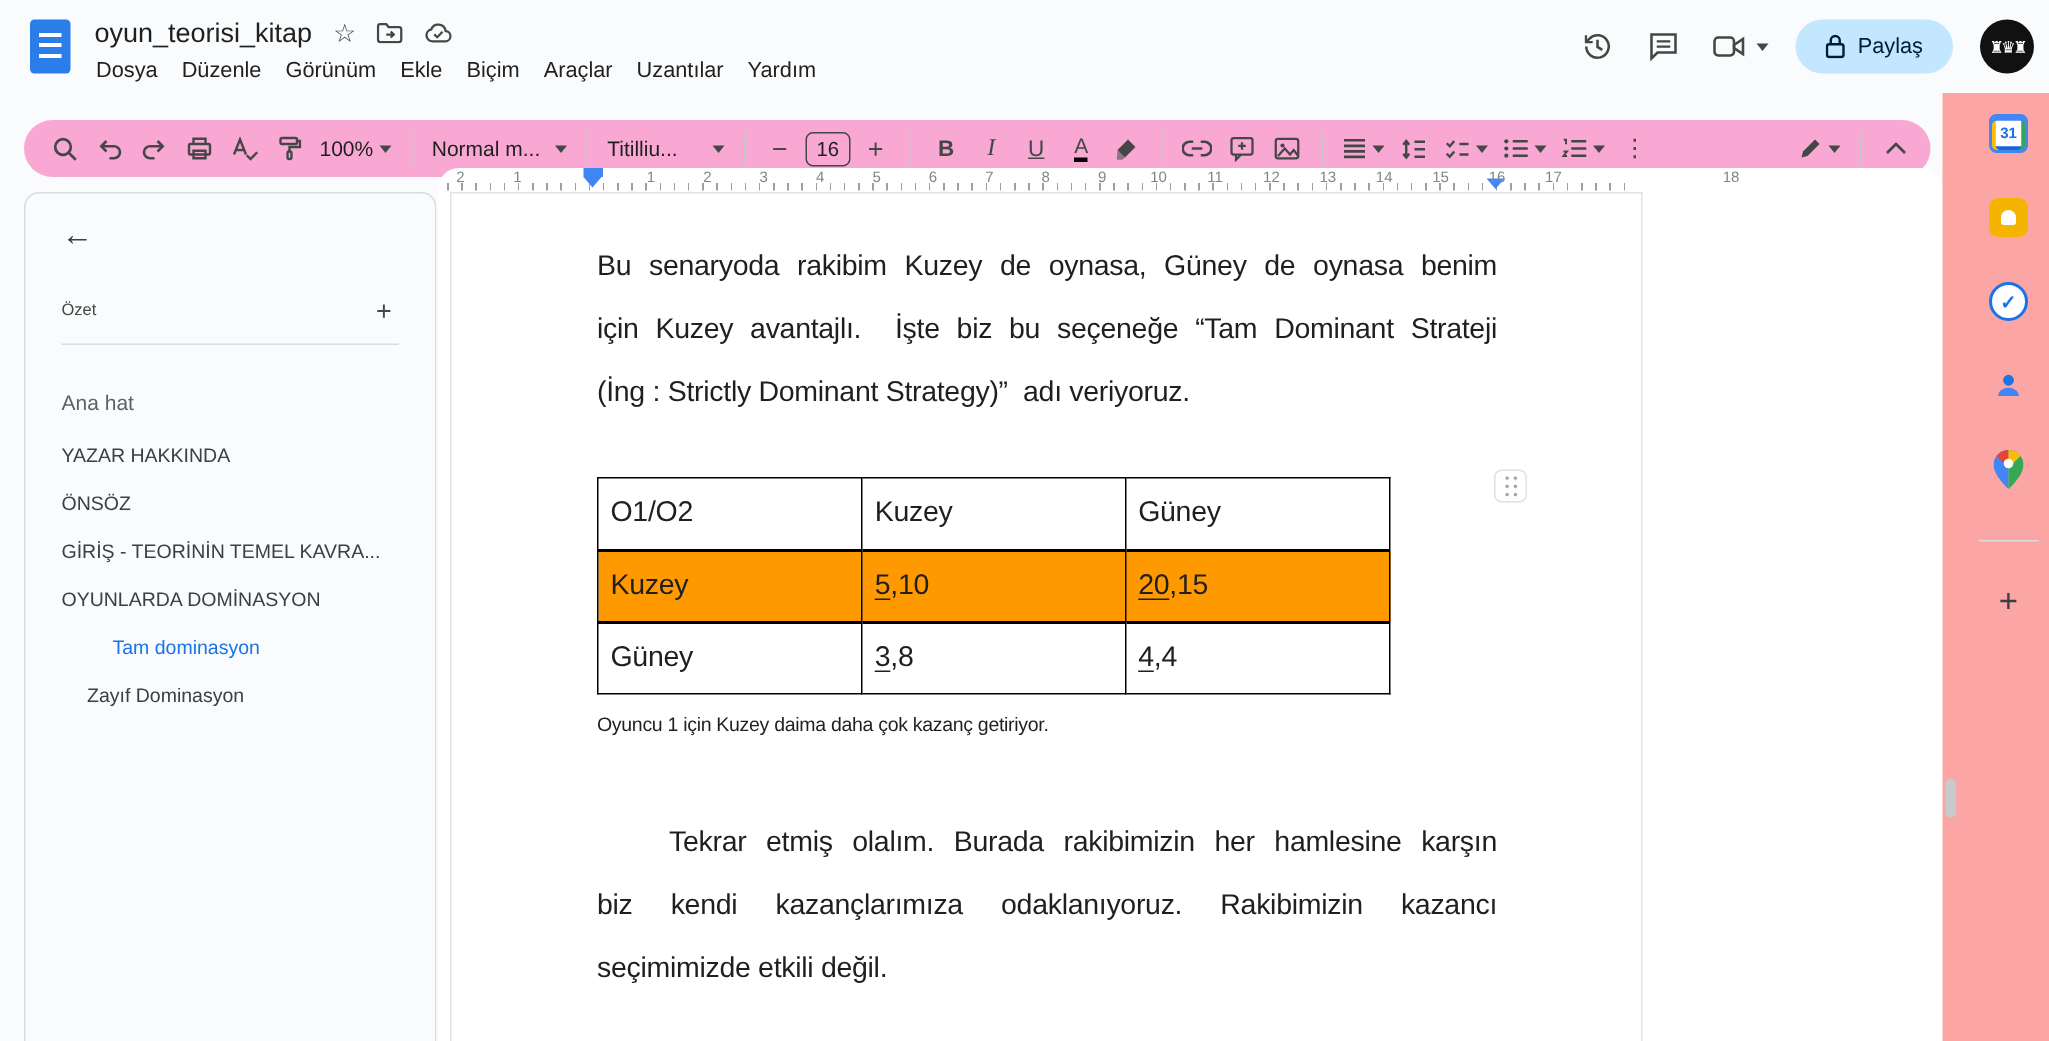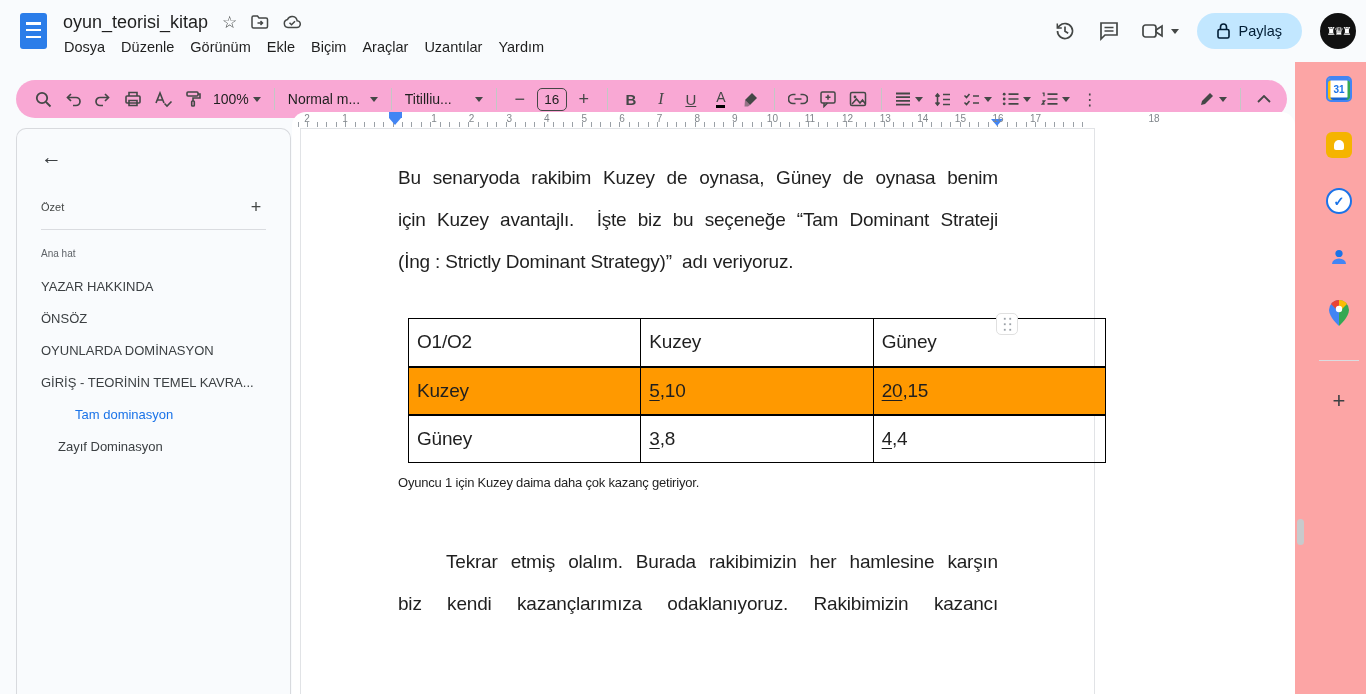--- a/index.html
+++ b/index.html
@@ -53,40 +53,40 @@
   .ind-marker-left .tri { width:0; height:0; border-left:6.5px solid transparent; border-right:6.5px solid transparent; border-top:7px solid #4285f4; }
   .ind-marker-right { position:absolute; left:699px; top:7px; width:0; height:0;
       border-left:6.5px solid transparent; border-right:6.5px solid transparent; border-top:7px solid #4285f4; }
 
   .page { position:absolute; left:8px; top:16px; width:795px; height:566px; background:#fff;
       border:1px solid #e1e3e6; border-bottom:none; padding:28px 96px 0 97px; }
   .docline { font-size:19px; line-height:42px; letter-spacing:-0.2px; color:#1f1f1f; white-space:pre-wrap; }
   .jline { text-align:justify; text-align-last:justify; }
   .indent1 { text-indent:48px; }
 
-  .payoff-table { border-collapse:collapse; width:698px; margin-top:35px;margin-left:10px; }
+  .payoff-table { border-collapse:collapse; width:529px; margin-top:35px; }
   .payoff-table td { border:1.5px solid #000; height:48px; font-size:19px; letter-spacing:-0.2px; padding:0 0 0 8px; width:200px; vertical-align:middle; }
   .row-hl td { background:#ff9900; border-top-width:2.5px; border-bottom-width:2.5px; }
   .pay-u { text-decoration:underline; text-underline-offset:3px; }
   .table-handle { position:absolute; left:695px; top:184px; width:22px; height:22px; background:#fff; border:1px solid #e0e0e0;
       border-radius:5px; display:flex; align-items:center; justify-content:center; }
   .table-handle .dots { width:11px; height:17px;
       background:radial-gradient(circle, #9aa0a6 1.1px, transparent 1.3px); background-size:5.5px 5.5px; }
   .caption-line { font-size:13px; letter-spacing:-0.2px; line-height:30px; margin-top:5px; }
   .para2 { margin-top:43px; }
 
   
   .outline-panel { position:absolute; left:16px; top:128px; width:275px; height:566px; border:1px solid #d8dade;
       border-bottom:none; border-radius:10px 10px 0 0; background:#f9fbfd; padding:14px 24px 0 24px; }
   .back-btn { width:28px; height:28px; font-size:21px; color:#3c4043; display:flex; align-items:center; }
   .summary-row { margin-top:26px; display:flex; align-items:center; justify-content:space-between; }
   .summary-label { font-size:11px; color:#444746; }
   .add-summary { font-size:18px; color:#444746; width:20px; height:20px; display:flex; align-items:center; justify-content:center; }
   .outline-divider { margin-top:12px; height:1px; background:#dadce0; }
-  .outline-label { margin-top:18px; font-size:10px; color:#5f6368; }
+  .outline-label { margin-top:30px; font-size:14px; color:#5f6368; }
   .outline-list { margin-top:12px; }
   .outline-item { position:relative; height:32px; line-height:32px; font-size:13px; color:#3c4043;
       white-space:nowrap; overflow:hidden; }
   .outline-item.lvl2a { padding-left:34px; }
   .outline-item.lvl2b { padding-left:17px; }
   .outline-item.active { color:#1a73e8; }
 
   
   .side-strip { position:absolute; left:1295px; top:62px; width:71px; height:632px; background:#fca5a5;text-decoration:underline; }
   .strip-icon { position:absolute; left:31px; width:26px; height:26px; display:flex; align-items:center; justify-content:center; }
@@ -308,22 +308,22 @@
   <div class="back-btn">←</div>
   <div class="summary-row">
     <span class="summary-label">Özet</span>
     <span class="add-summary">+</span>
   </div>
   <div class="outline-divider"></div>
   <div class="outline-label">Ana hat</div>
   <div class="outline-list">
     <div class="outline-item">YAZAR HAKKINDA</div>
     <div class="outline-item">ÖNSÖZ</div>
+    <div class="outline-item">GİRİŞ - TEORİNİN TEMEL KAVRA...</div>
     <div class="outline-item">OYUNLARDA DOMİNASYON</div>
-    <div class="outline-item">GİRİŞ - TEORİNİN TEMEL KAVRA...</div>
     <div class="outline-item lvl2a active">
       
       <span>Tam dominasyon</span>
     </div>
     <div class="outline-item lvl2b">Zayıf Dominasyon</div>
   </div>
 </aside>
 
 <div class="editor-region">
   <div class="ruler">
@@ -380,20 +380,21 @@
         <td><span class="pay-u">4</span><span>,4</span></td>
       </tr>
     </tbody>
       </table>
 
     <div class="caption-line">Oyuncu 1 için Kuzey daima daha çok kazanç getiriyor.</div>
 
     <div class="para2">
       <div class="docline jline indent1">Tekrar etmiş olalım. Burada rakibimizin her hamlesine karşın</div>
       <div class="docline jline">biz  kendi  kazançlarımıza  odaklanıyoruz.  Rakibimizin  kazancı</div>
+      <div class="docline">seçimimizde etkili değil.</div>
     </div>
 
     <div class="table-handle">
         <div class="dots"></div>
       </div>
   </div>
 </div>
 
 <div class="side-strip">
   <div class="strip-icon cal-icon" style="top:14px;">

